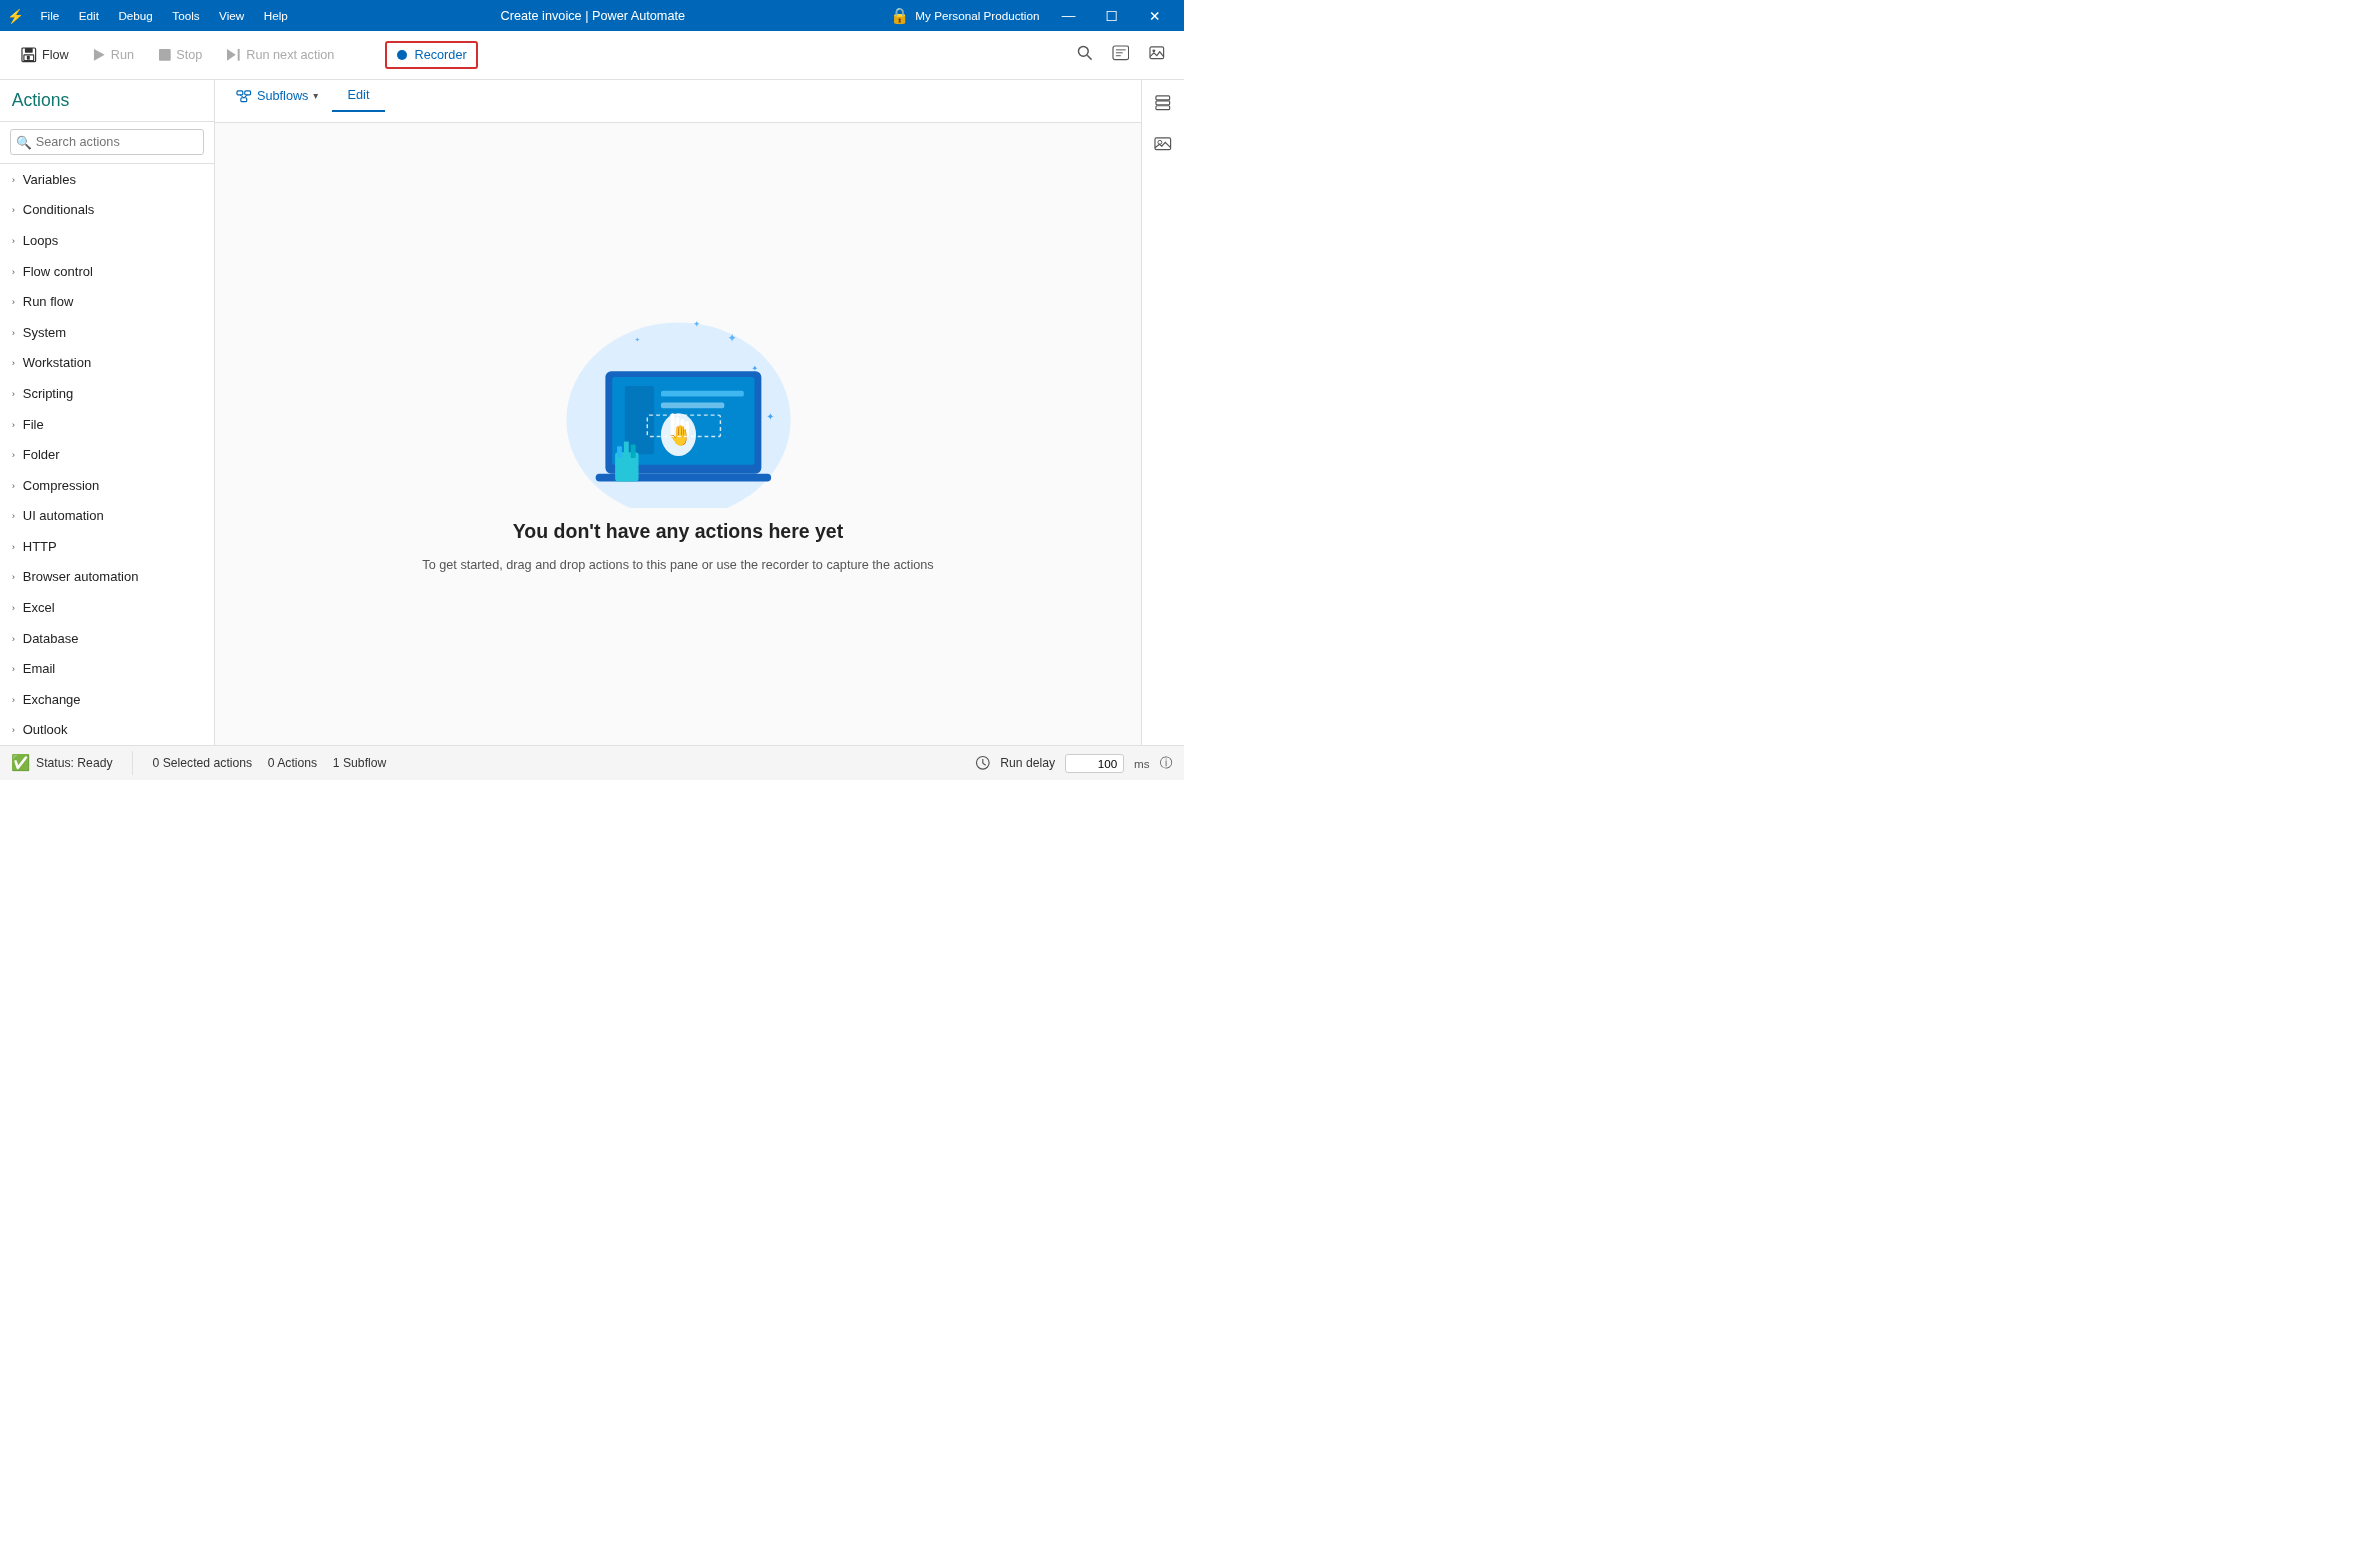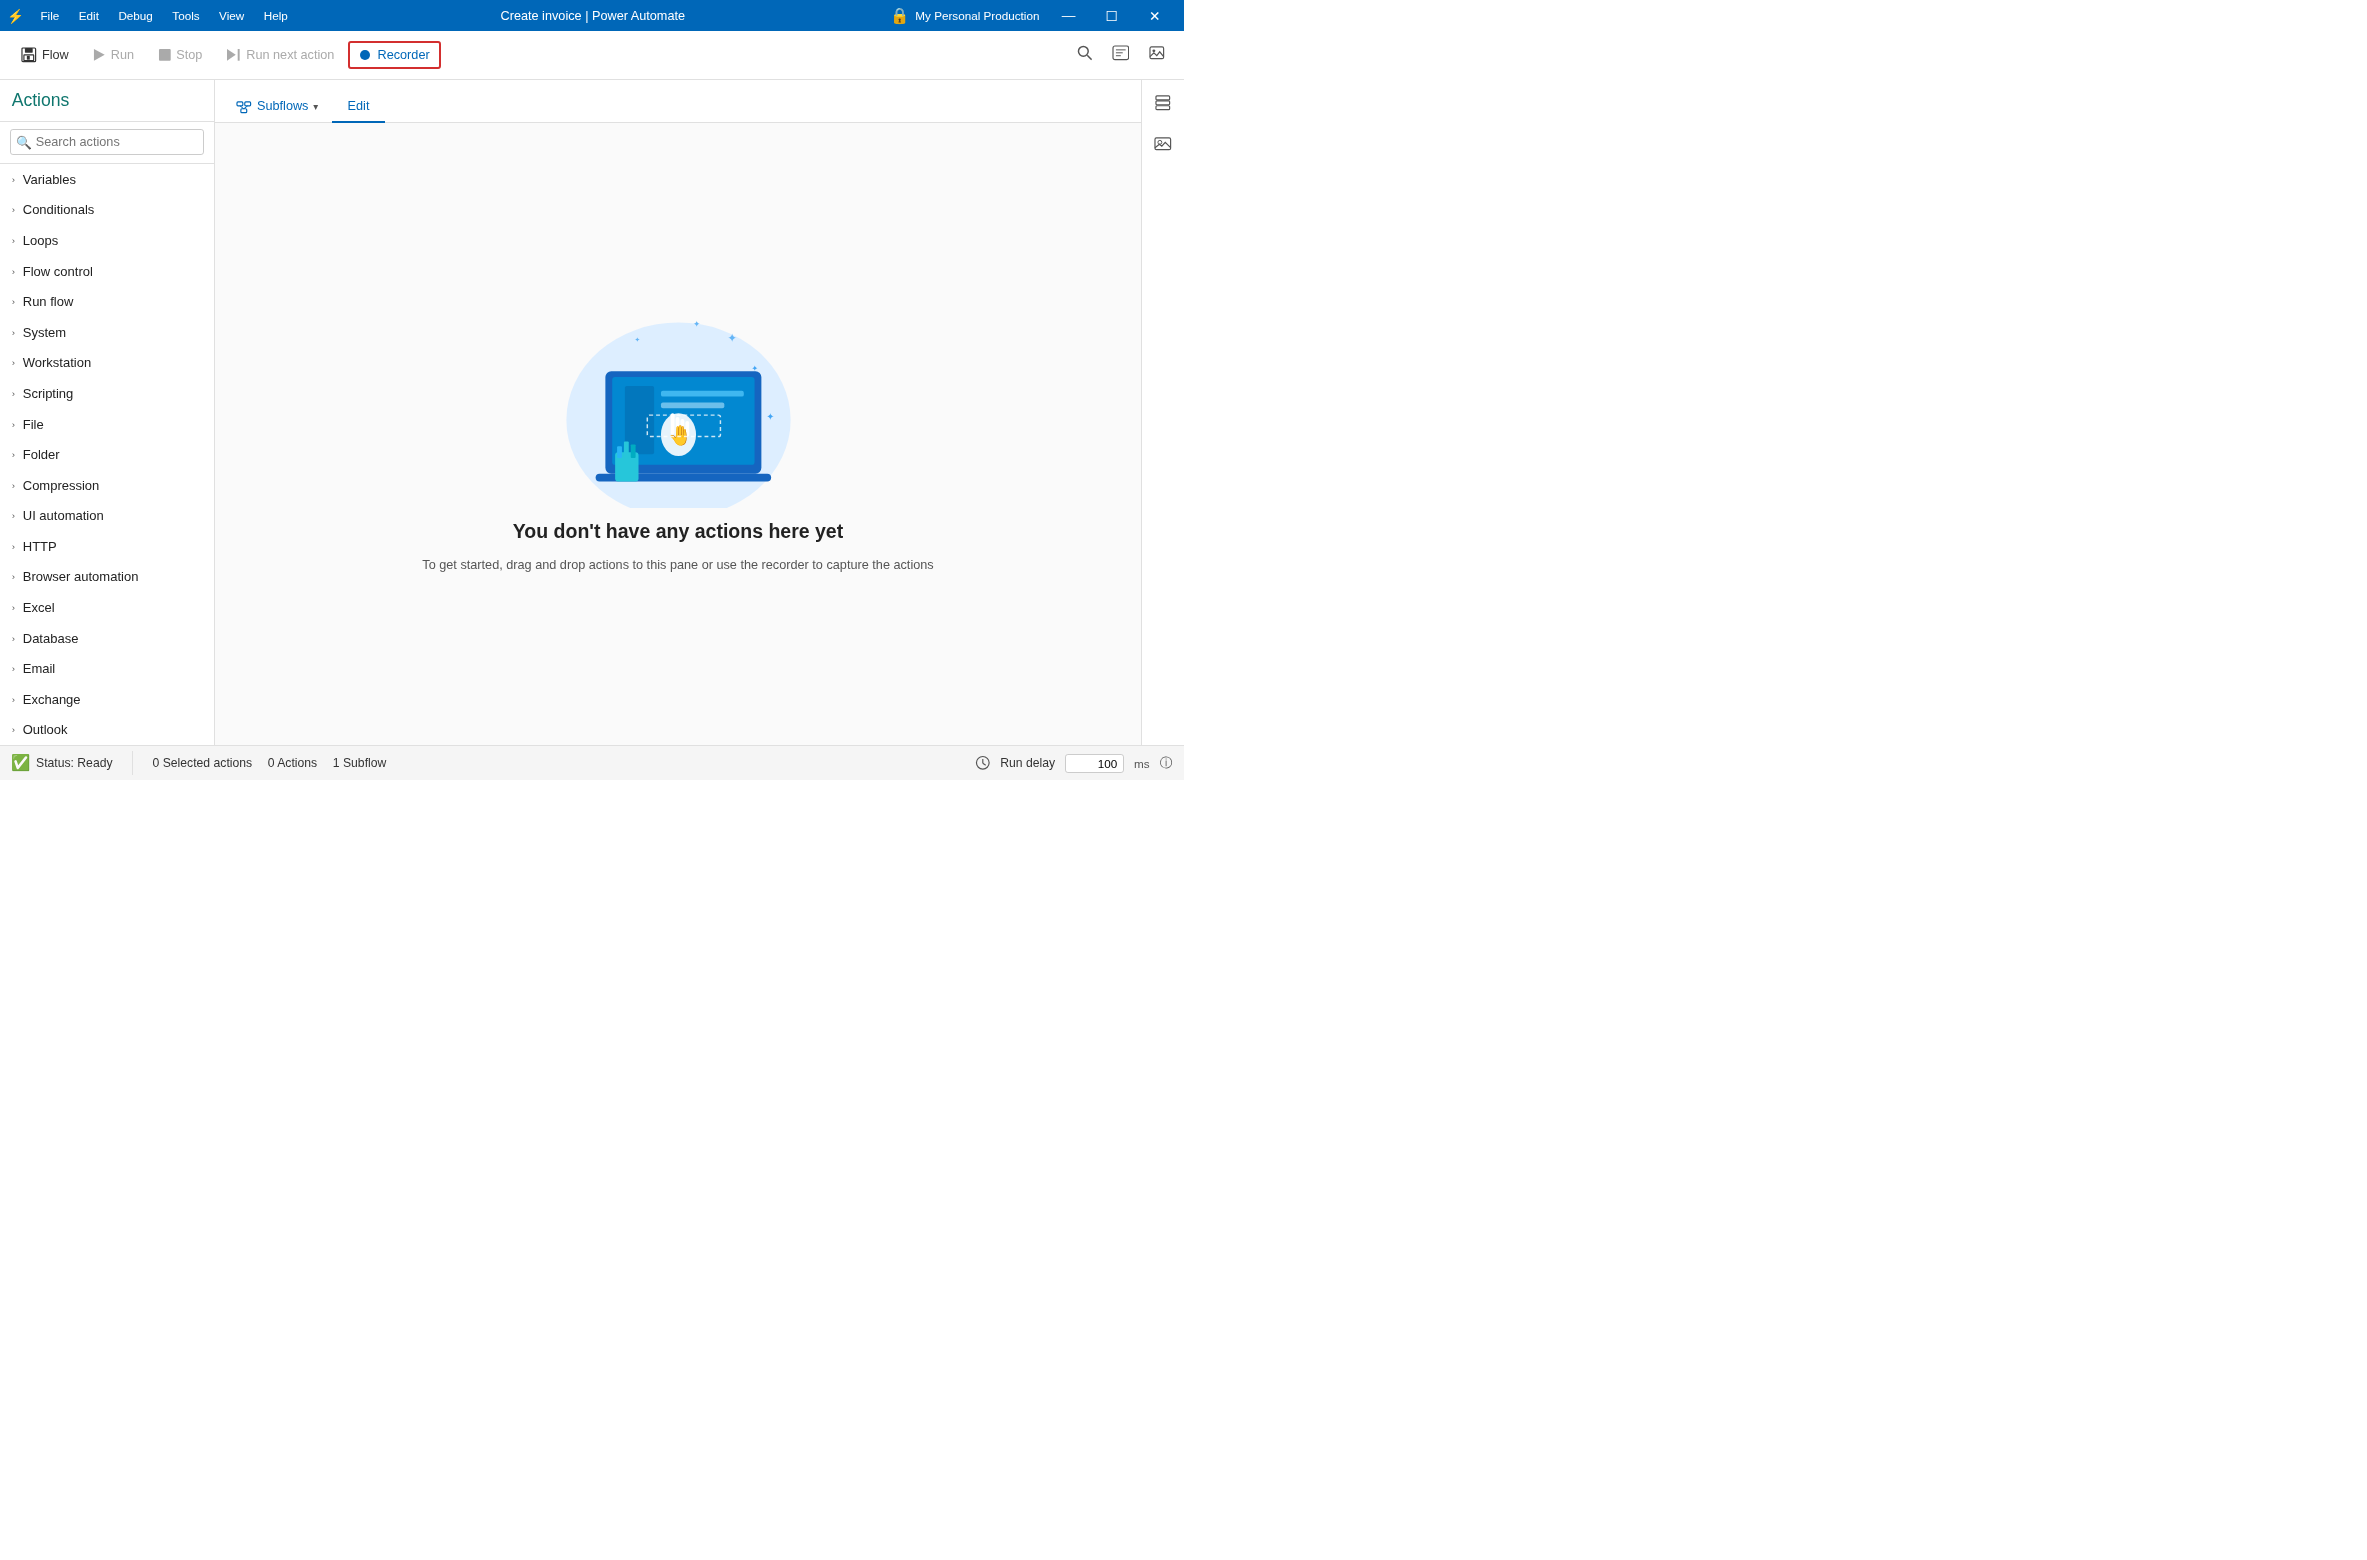--- a/index.html
+++ b/index.html
@@ -79,20 +79,21 @@
       background: transparent;
       cursor: pointer;
       font-size: 12.7px;
       color: #333;
       border-radius: 2.9px;
       font-family: 'Segoe UI', sans-serif;
     }
     .toolbar-btn.active-recorder {
       border: 2px solid #d32f2f;
       border-radius: 2.9px;
+      margin-left: 37px;
     }
     .toolbar-separator {
       width: 1px;
       height: 23.4px;
       background: #e0e0e0;
       margin: 0 3.9px;
     }
     .toolbar-spacer { flex: 1; }
     .toolbar-search-btn {
       background: transparent;
@@ -182,21 +183,21 @@
 
     
     .tab-area {
       display: flex;
       flex-direction: column;
       flex: 1;
       overflow: hidden;
     }
     .tab-bar {
       display: flex;
-      align-items: flex-end;
+      align-items: flex-start;
       border-bottom: 1px solid #e0e0e0;
       padding: 0 11.7px;
       height: 43px;
       gap: 3.9px;
     }
     .tab-subflows {
       display: flex;
       align-items: center;
       gap: 4.9px;
       padding: 7.8px 9.8px;

